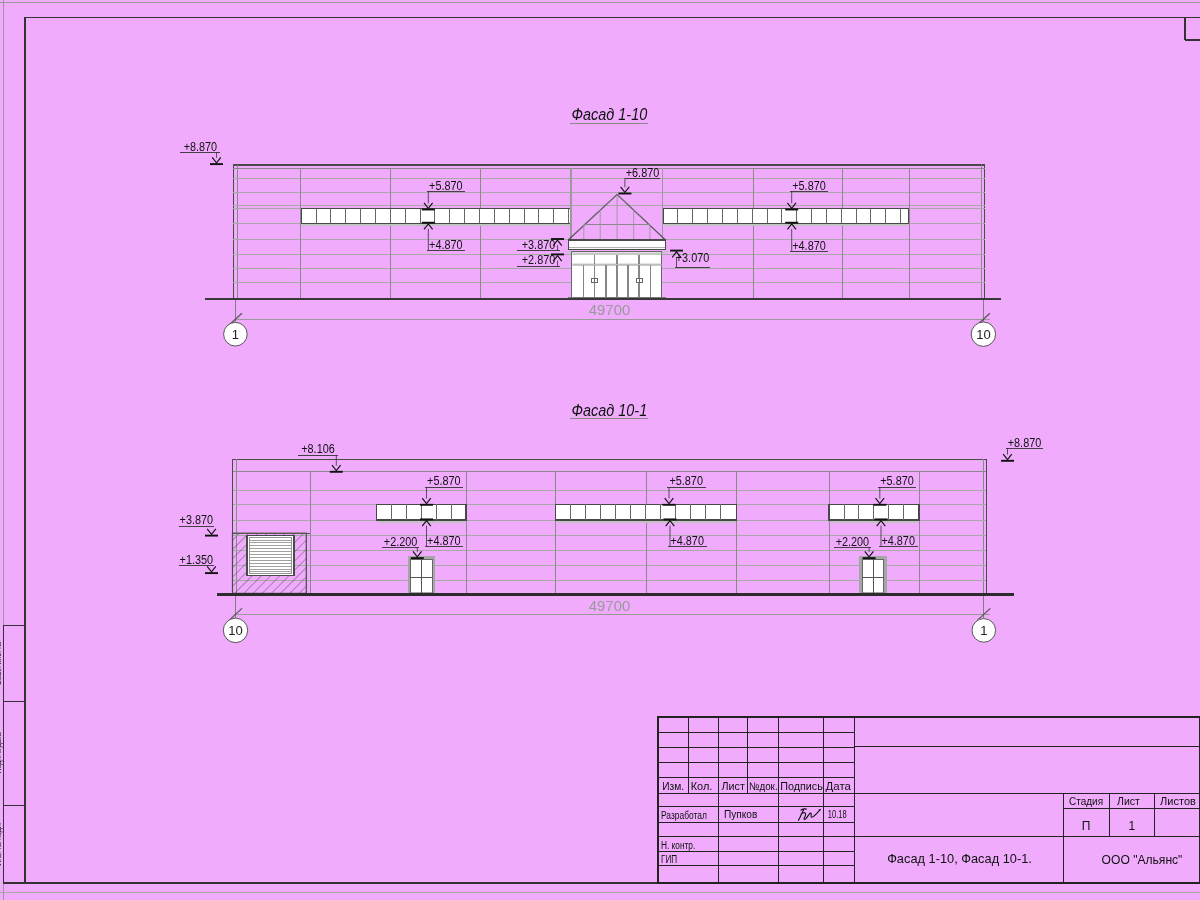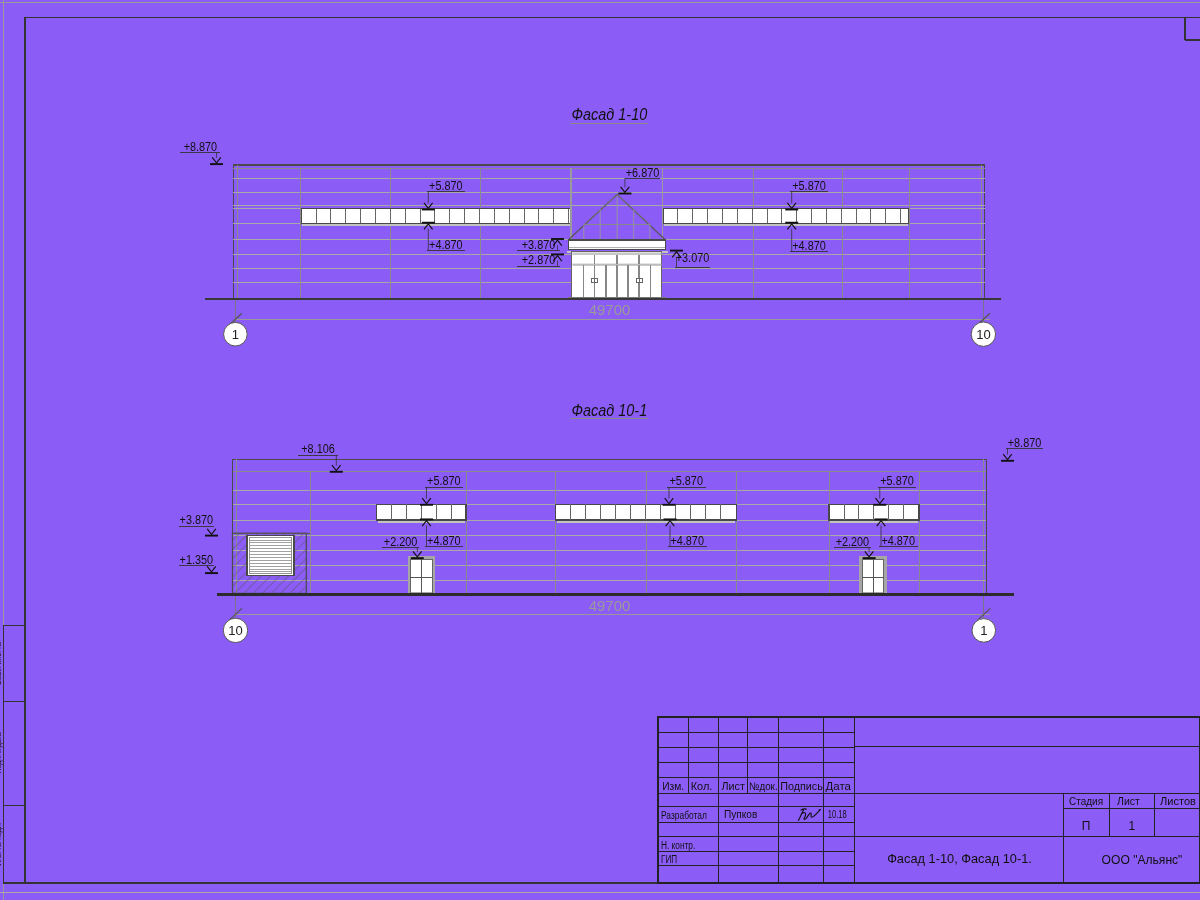--- a/index.html
+++ b/index.html
@@ -1,16 +1,16 @@
 <!DOCTYPE html>
 <html><head>
 <meta charset="utf-8">
 <style>
 html,body{margin:0;padding:0;background:#fff;}
-#sheet{position:relative;width:1200px;height:900px;background:#8b5cf6;overflow:hidden;}
+#sheet{position:relative;width:1200px;height:900px;background:#f0abfc;overflow:hidden;}
 svg{position:absolute;left:0;top:0;}
 text{font-family:"Liberation Sans",sans-serif;}
 </style>
 </head>
 <body>
 
 <div id="sheet">
 <svg width="1200" height="900" viewBox="0 0 1200 900">
 
 <g>

